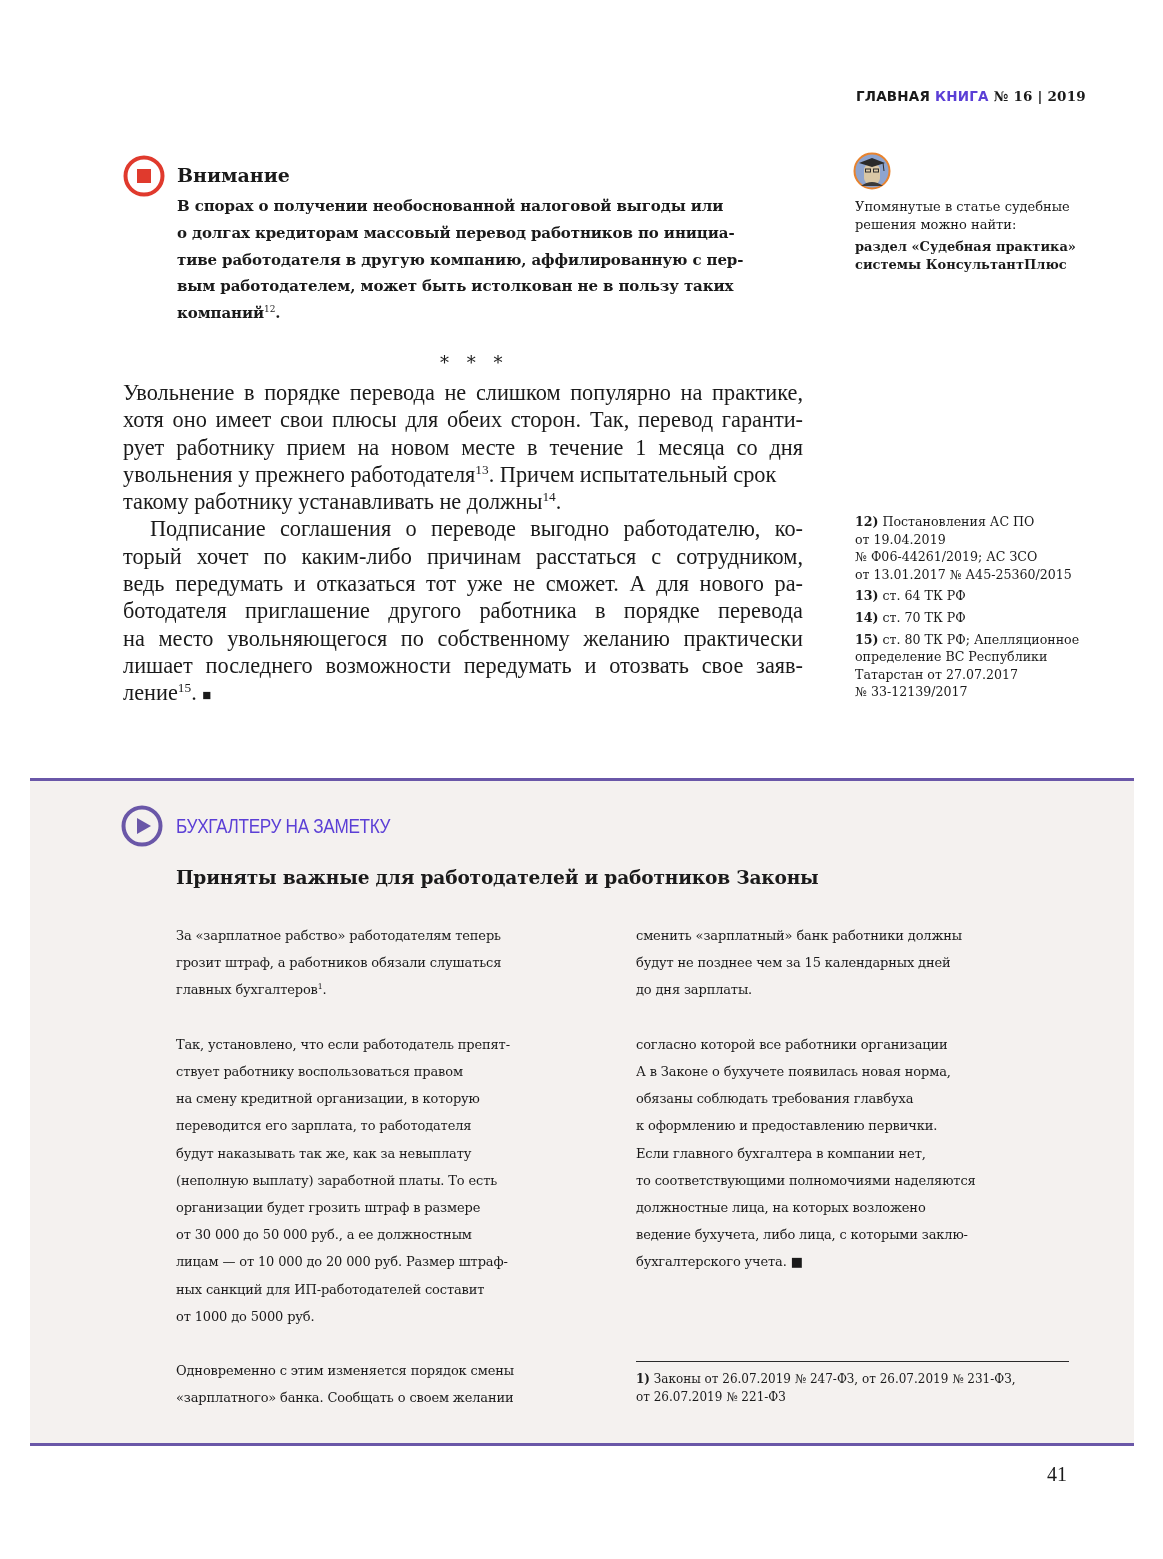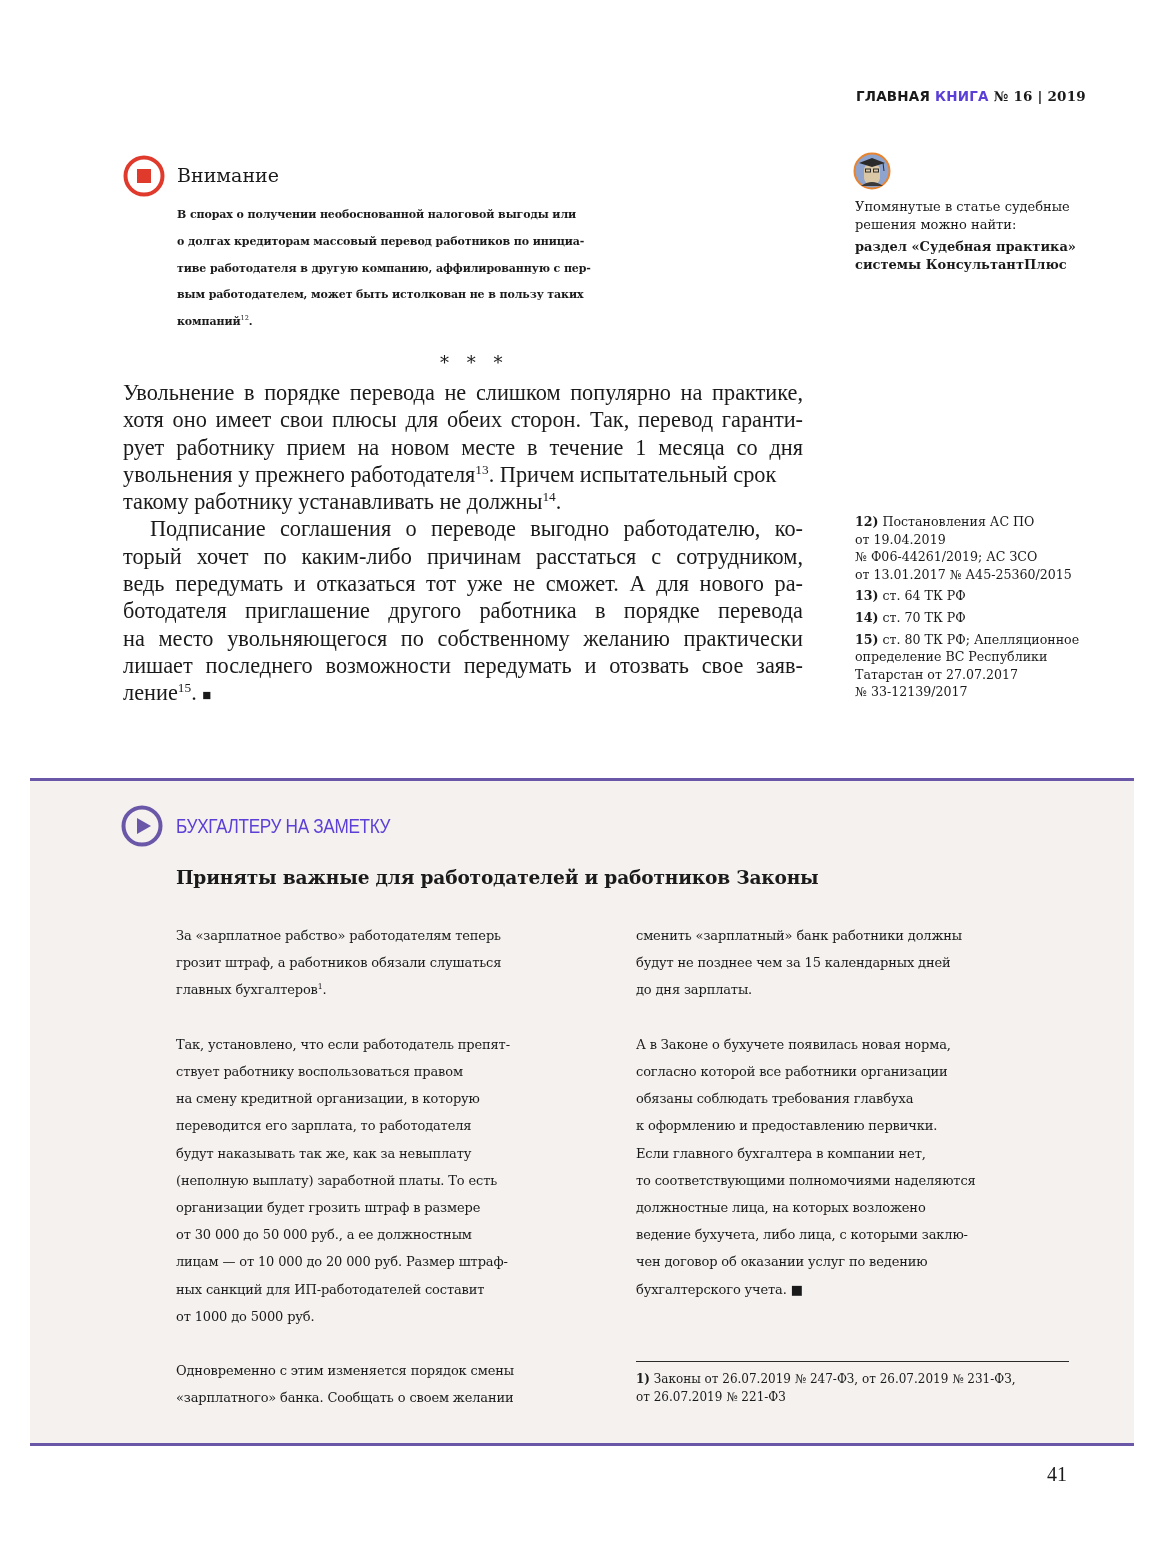--- a/index.html
+++ b/index.html
@@ -6,22 +6,22 @@
   body { width: 1163px; height: 1559px; position: relative; overflow: hidden; color: #1a1a1a; font-family: "DejaVu Serif", serif; }
   .abs { position: absolute; }
 
   
   .masthead { left: 856px; top: 88px; font-family: "DejaVu Sans", sans-serif; font-weight: bold; font-size: 13.5px; letter-spacing: 0.2px; white-space: nowrap; }
   .masthead .brand2 { color: #5b3fd6; }
   .masthead .issue { font-family: "DejaVu Serif", serif; }
 
   
   .attn-icon { left: 123px; top: 155px; width: 42px; height: 42px; }
-  .attn-title { left: 177px; top: 164px; font-weight: normal; font-size: 19px; }
-  .attn-body { left: 177px; top: 193px; width: 590px; font-weight: bold; font-size: 11px; line-height: 26.8px; letter-spacing: -0.1px; margin-top: 9px; }
+  .attn-title { left: 177px; top: 164px; font-weight: bold; font-size: 19px; }
+  .attn-body { left: 177px; top: 193px; width: 590px; font-weight: bold; font-size: 15px; line-height: 26.8px; letter-spacing: -0.1px; }
   .attn-body .line { display: block; white-space: nowrap; }
   sup { font-size: 0.6em; line-height: 0; vertical-align: super; font-weight: normal; }
 
   
   .avatar { left: 853px; top: 152px; width: 38px; height: 38px; }
   .side-note { left: 855px; top: 198px; width: 230px; font-size: 13px; line-height: 18px; }
   .side-note .src { font-weight: bold; margin-top: 4px; display: block; }
   .side-note .line { display:block; white-space: nowrap; }
 
   
@@ -165,29 +165,28 @@
   </div>
 </div>
 
 <div class="abs col col-right">
   <div class="para">
     <span class="line">сменить «зарплатный» банк работники должны</span>
     <span class="line">будут не позднее чем за 15 календарных дней</span>
     <span class="line">до дня зарплаты.</span>
   </div>
   <div>
+    <span class="line">согласно которой все работники организации</span>
     <span class="line">А в Законе о бухучете появилась новая норма,</span>
-    <span class="line">согласно которой все работники организации</span>
     <span class="line">обязаны соблюдать требования главбуха</span>
     <span class="line">к оформлению и предоставлению первички.</span>
     <span class="line">Если главного бухгалтера в компании нет,</span>
     <span class="line">то соответствующими полномочиями наделяются</span>
     <span class="line">должностные лица, на которых возложено</span>
     <span class="line">ведение бухучета, либо лица, с которыми заклю-</span>
-    <span class="line">чен договор об оказании услуг по ведению</span>
     <span class="line"><span>бухгалтерского учета.</span> <span>■</span></span>
   </div>
 </div>
 
 <div class="abs fn-rule"></div>
 <div class="abs box-footnote">
   <span class="line"><span class="num">1)</span> <span>Законы от 26.07.2019 № 247-ФЗ, от 26.07.2019 № 231-ФЗ,</span></span>
   <span class="line">от 26.07.2019 № 221-ФЗ</span>
 </div>
 

